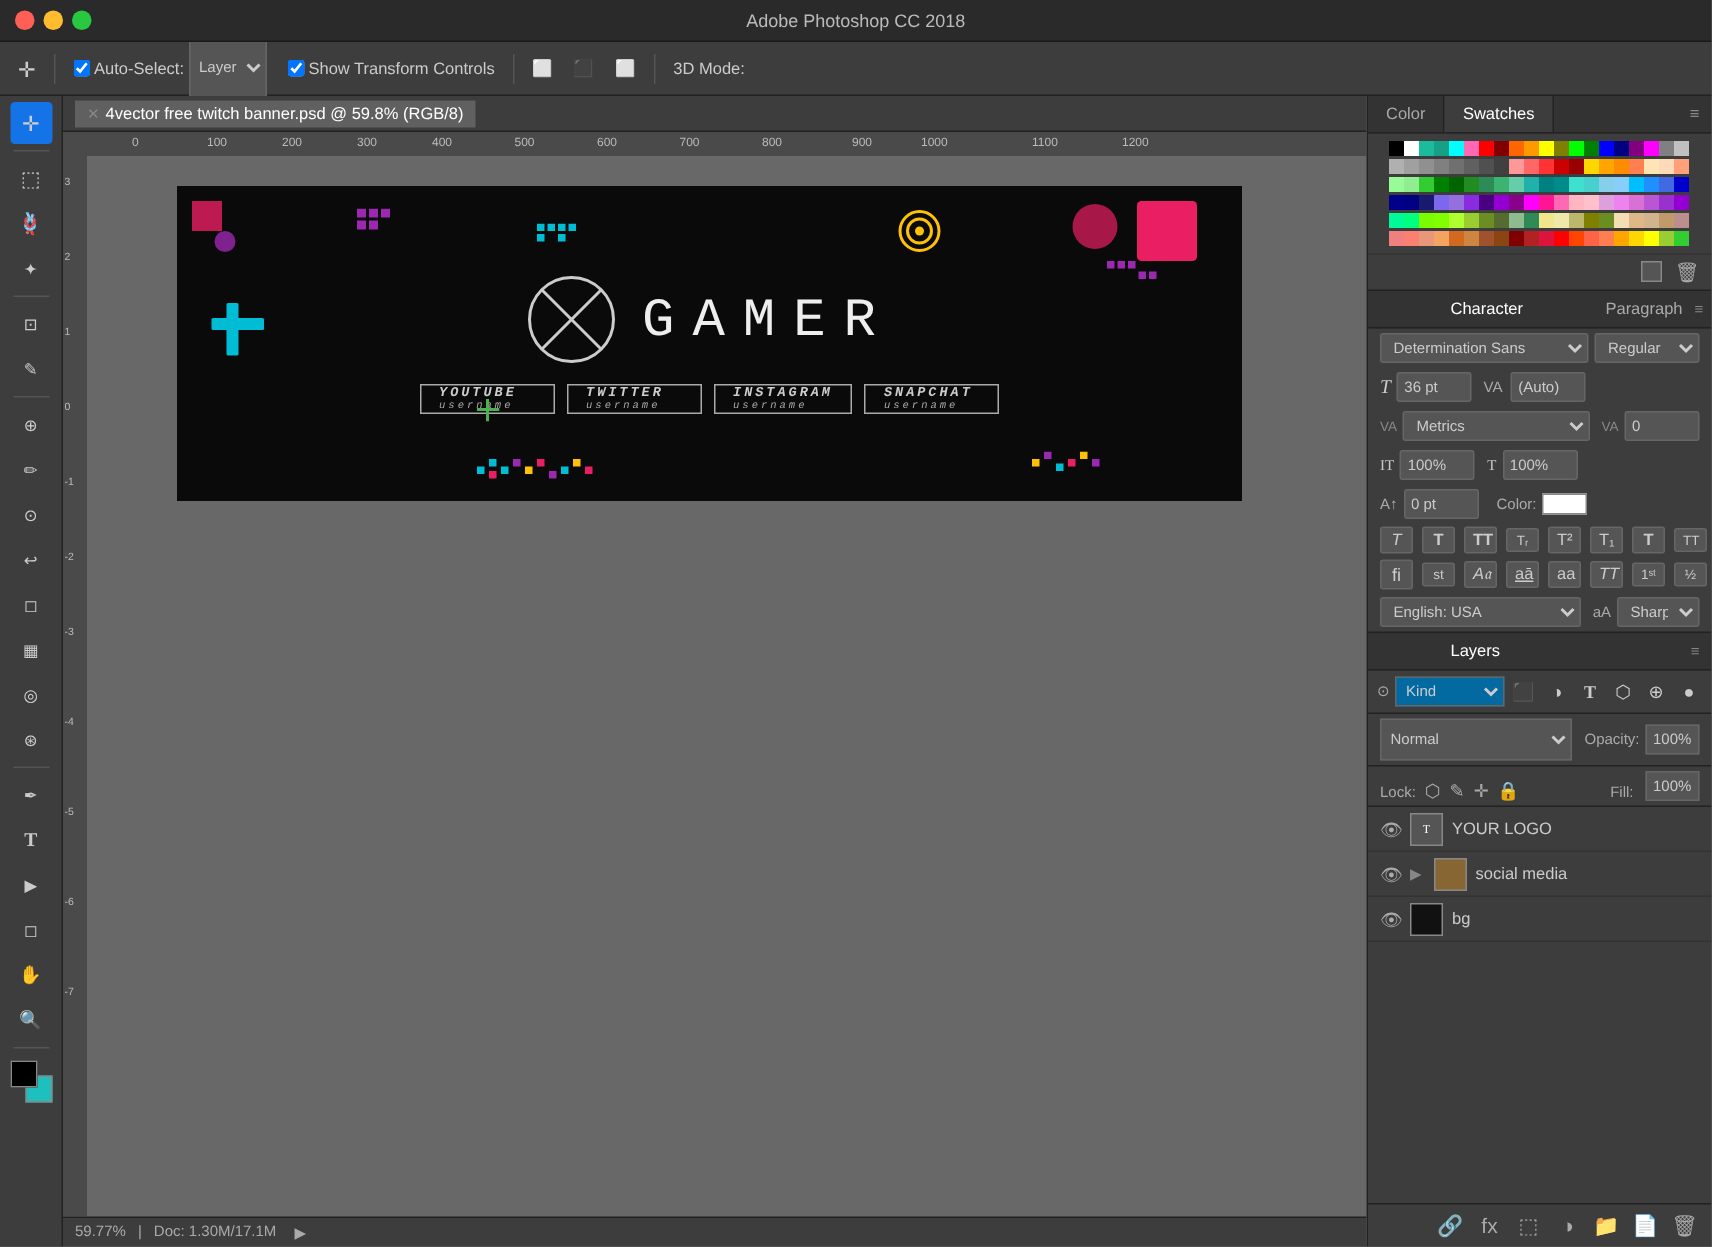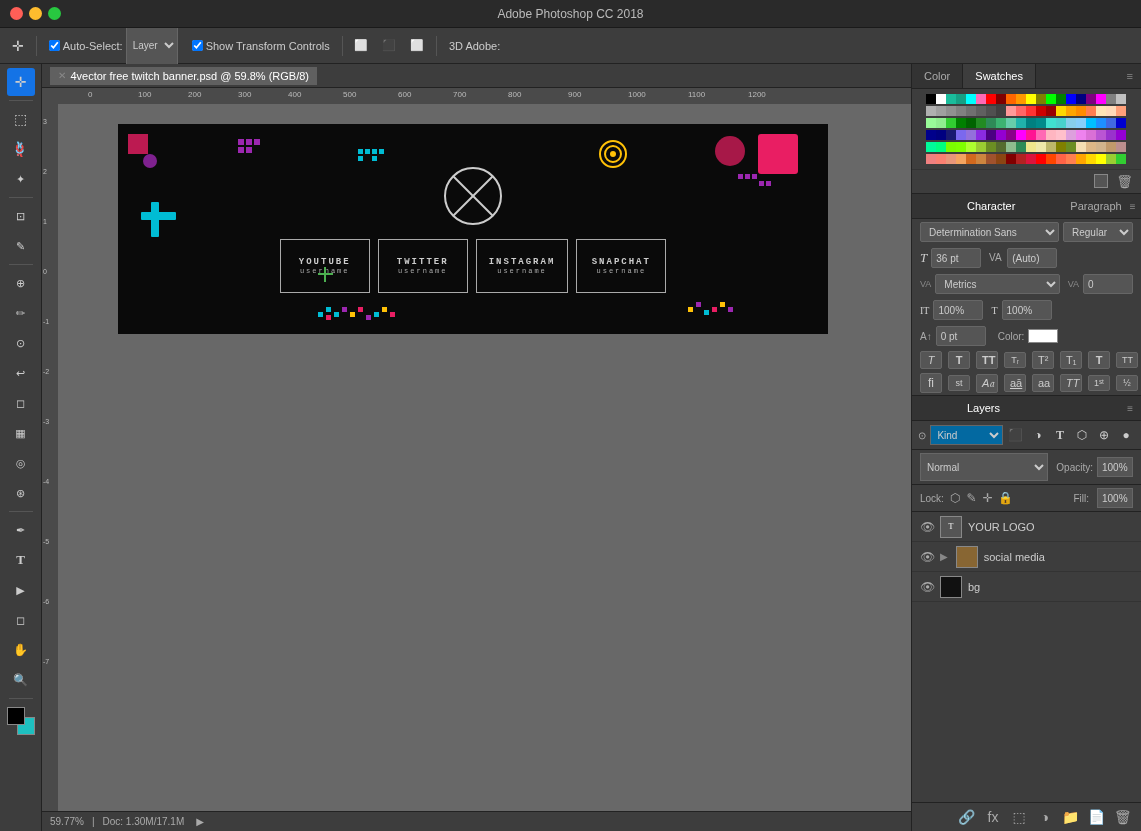--- a/index.html
+++ b/index.html
@@ -251,23 +251,23 @@
       font-family: 'Courier New', monospace;
       font-weight: 200;
     }
     .banner-social {
       display: flex;
       gap: 8px;
       margin-top: 4px;
     }
     .social-box {
       border: 1px solid #aaa;
-      padding: 17px 12px;
-      text-align: center;
+      padding: 0 12px;
       min-width: 90px;
+      font-style: italic;
     }
     .social-box .platform {
       font-size: 9px;
       color: #ccc;
       letter-spacing: 2px;
       font-family: 'Courier New', monospace;
       font-weight: bold;
     }
     .social-box .username {
       font-size: 7px;
@@ -464,21 +464,21 @@
       background: #555;
       color: #ccc;
       border: 1px solid #666;
       font-size: 10px;
       padding: 2px;
       height: 28px;
       flex: 1;
     }
     .layers-lock-row {
       display: flex;
-      align-items: center;
+      align-items: flex-end;
       padding: 3px 8px;
       gap: 6px;
       border-bottom: 1px solid #222;
     }
     .lock-icon {
       color: #aaa;
       font-size: 12px;
     }
     .fill-label {
       margin-left: auto;
@@ -586,21 +586,21 @@
   <div class="toolbar-checkbox toolbar-item">
     <input type="checkbox" checked="" style="">
     <span>Show Transform Controls</span>
   </div>
   <div class="toolbar-separator"></div>
 
   <div class="toolbar-item">⬜</div>
   <div class="toolbar-item">⬛</div>
   <div class="toolbar-item">⬜</div>
   <div class="toolbar-separator"></div>
-  <div class="toolbar-item">3D Adobe:</div>
+  <div class="toolbar-item">3D Mode:</div>
 </div>
 
 <div id="main">
 
   <div id="toolbox">
     <div class="tool-btn active" title="Move">✛</div>
     <div class="tool-sep"></div>
     <div class="tool-btn" title="Marquee">⬚</div>
     <div class="tool-btn" title="Lasso">🪢</div>
     <div class="tool-btn" title="Magic Wand" style="font-size:11px;">✦</div>
@@ -656,21 +656,21 @@
           <span class="ruler-num" style="left:30px;">0</span>
           <span class="ruler-num" style="left:80px;">100</span>
           <span class="ruler-num" style="left:130px;">200</span>
           <span class="ruler-num" style="left:180px;">300</span>
           <span class="ruler-num" style="left:230px;">400</span>
           <span class="ruler-num" style="left:285px;">500</span>
           <span class="ruler-num" style="left:340px;">600</span>
           <span class="ruler-num" style="left:395px;">700</span>
           <span class="ruler-num" style="left:450px;">800</span>
           <span class="ruler-num" style="left:510px;">900</span>
-          <span class="ruler-num" style="left:570px;">1000</span>
+          <span class="ruler-num" style="left:556px;">1000</span>
           <span class="ruler-num" style="left:630px;">1100</span>
           <span class="ruler-num" style="left:690px;">1200</span>
         </div>
         <div id="canvas-content">
 
           <div id="canvas-image">
             <div class="banner">
 
               <div class="dot" style="width:20px;height:20px;background:#e91e63;top:10px;left:10px;border-radius:0;"></div>
               <div class="dot" style="width:14px;height:14px;background:#9c27b0;top:30px;left:25px;"></div>
@@ -727,20 +727,21 @@
                 </svg>
               </div>
 
               <div class="banner-top">
 
                 <svg width="62" height="62" style="flex-shrink:0;">
                   <circle cx="31" cy="31" r="28" stroke="#ccc" stroke-width="2" fill="none"></circle>
                   <line x1="11" y1="11" x2="51" y2="51" stroke="#ccc" stroke-width="2"></line>
                   <line x1="51" y1="11" x2="11" y2="51" stroke="#ccc" stroke-width="2"></line>
                 </svg>
+                <span class="banner-title">GAMER</span>
               </div>
 
               <div class="banner-social">
                 <div class="social-box">
                   <div class="platform">YOUTUBE</div>
                   <div class="username">username</div>
                 </div>
                 <div class="social-box">
                   <div class="platform">TWITTER</div>
                   <div class="username">username</div>
@@ -1018,20 +1019,29 @@
         <button class="type-btn" style="font-size:12px;">fi</button>
         <button class="type-btn" style="font-size:9px;">st</button>
         <button class="type-btn" style="font-style:italic;">A𝔞</button>
         <button class="type-btn" style="text-decoration:underline;">aā</button>
         <button class="type-btn">aa</button>
         <button class="type-btn" style="font-style:italic;">TT</button>
         <button class="type-btn" style="font-size:9px;">1ˢᵗ</button>
         <button class="type-btn" style="font-size:9px;">½</button>
       </div>
 
+      <div class="char-row">
+        <select class="char-select" style="flex:1;">
+          <option>English: USA</option>
+        </select>
+        <span style="margin-left:4px;font-size:10px;color:#aaa;">aA</span>
+        <select class="char-select" style="width:55px;">
+          <option>Sharp</option>
+        </select>
+      </div>
     </div>
 
     <div id="layers-panel">
       <div class="panel-header">
         <div class="panel-header-tab active">Layers</div>
         <div class="panel-expand">≡</div>
       </div>
 
       <div class="layers-toolbar">
         <span style="font-size:10px;color:#aaa;">⊙</span>

